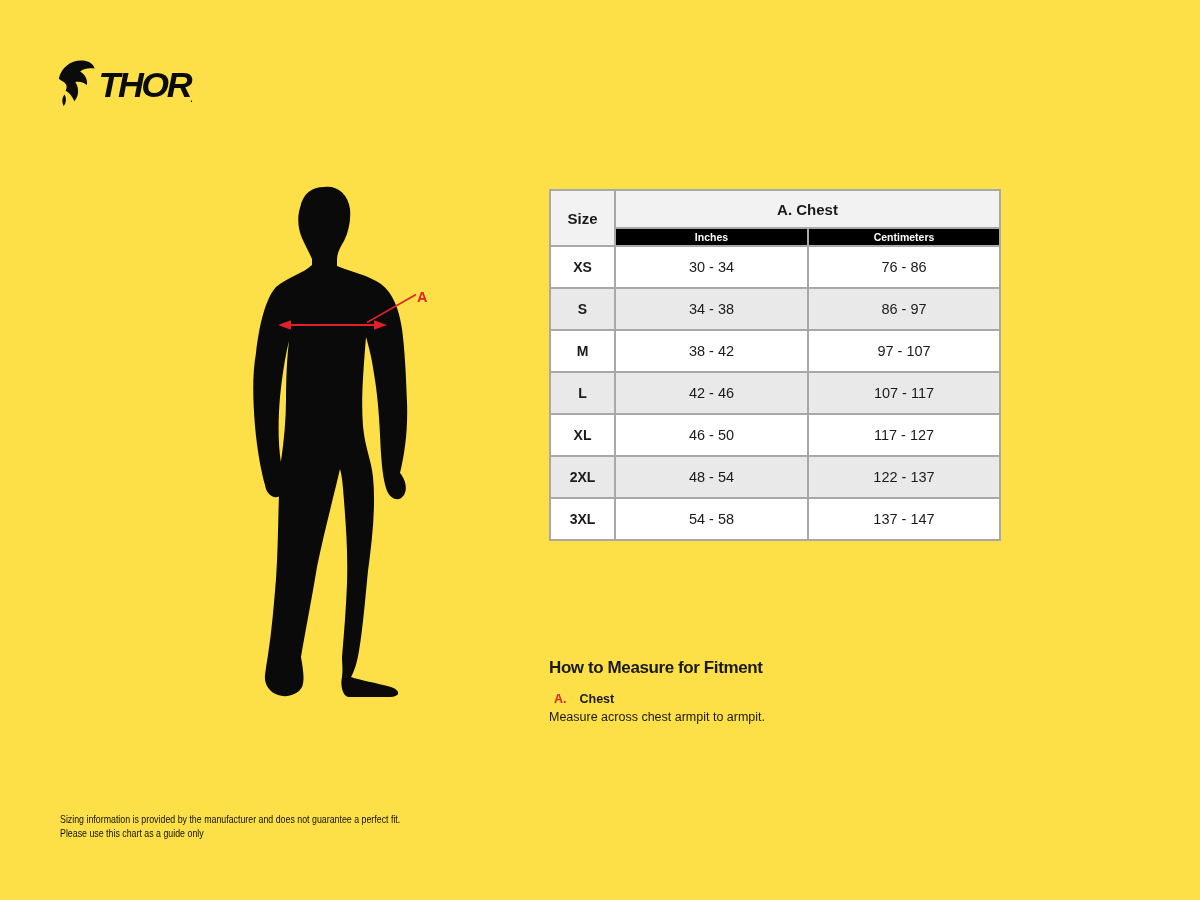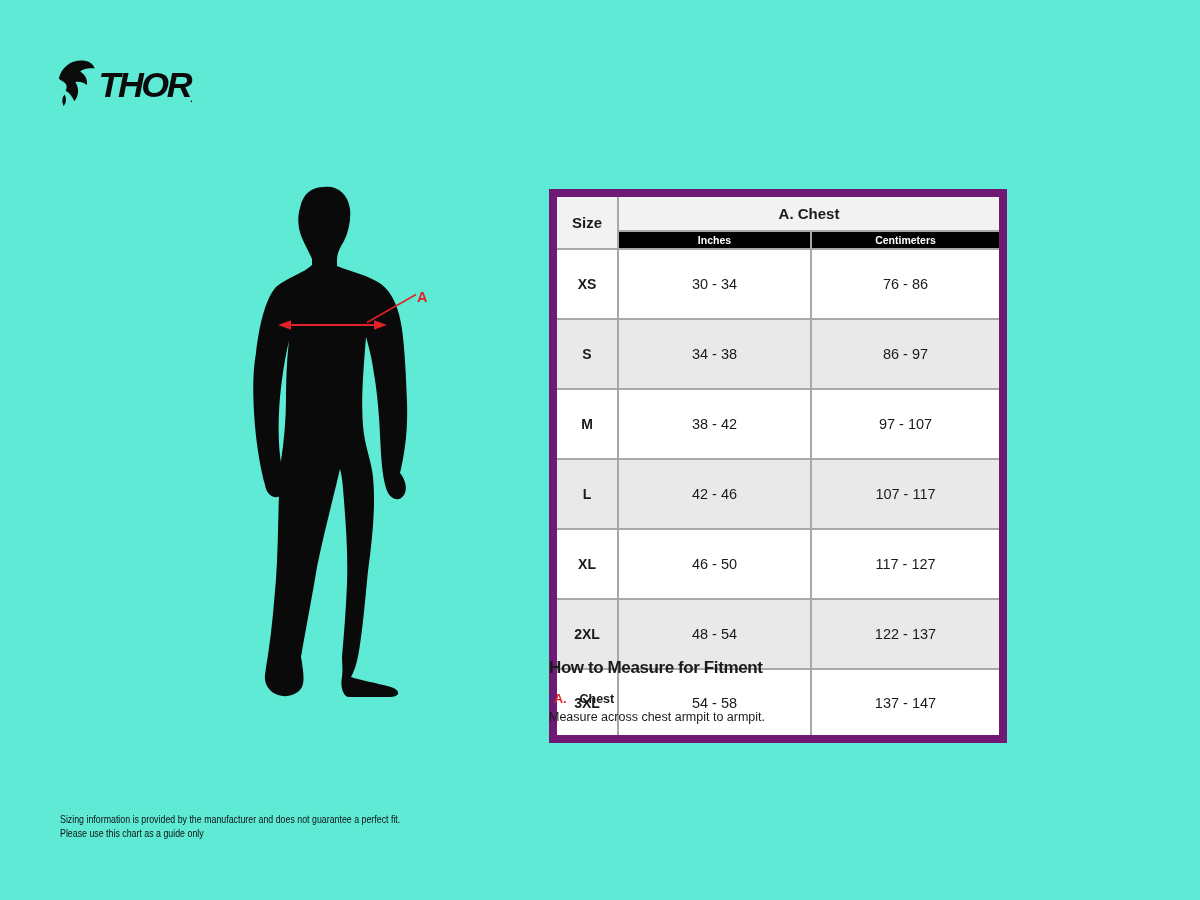--- a/index.html
+++ b/index.html
@@ -13,21 +13,21 @@
   * { margin: 0; padding: 0; box-sizing: border-box; }
   html, body { background: #ffffff; }
   body {
     font-family: "Liberation Sans", sans-serif;
     color: var(--ink);
   }
   .page {
     position: relative;
     width: 1200px;
     height: 900px;
-    background: #5eead4;
+    background: #fde047;
     overflow: hidden;
   }
 
   
   .logo { position: absolute; left: 55px; top: 57px; width: 145px; height: 52px; }
   .logo-icon { fill: #0b0b0b; }
   .logo-text {
     font-family: "Liberation Sans", sans-serif;
     font-weight: bold;
     font-style: italic;
@@ -54,21 +54,21 @@
   .chart-title {
     position: absolute; left: 549px; top: 149px;
     font-size: 17px; font-weight: bold; letter-spacing: -0.5px;
     color: var(--ink); white-space: nowrap;
   }
   .size-table {
     position: absolute; left: 549px; top: 189px;
     width: 450px;
     border-collapse: collapse;
     table-layout: fixed;
-    border: 8px solid #701a75;
+    border: 2px solid #701a75;
   }
   .size-table th, .size-table td {
     border: 2px solid var(--table-border);
     text-align: center;
     vertical-align: middle;
   }
   .c-size { width: 65px; }
   .c-in   { width: 193px; }
   .c-cm   { width: 192px; }
   .th-size {
@@ -81,21 +81,21 @@
     height: 38px;
   }
   .bar-row .th-bar {
     background: var(--bar-bg);
     color: #ffffff;
     font-size: 10.5px;
     font-weight: bold;
     height: 16px;
     line-height: 16px;
   }
-  .data-row td { height: 70px; font-size: 14.5px; background: #ffffff; }
+  .data-row td { height: 42px; font-size: 14.5px; background: #ffffff; }
   .data-row td.td-size { font-size: 14px; font-weight: bold; }
   .data-row.alt td { background: var(--table-stripe); }
 
   
   .howto-title {
     position: absolute; left: 549px; top: 658px;
     font-size: 17px; font-weight: bold; letter-spacing: -0.4px;
     color: var(--ink); white-space: nowrap;
   }
   .howto-item { position: absolute; left: 549px; top: 692px; }

